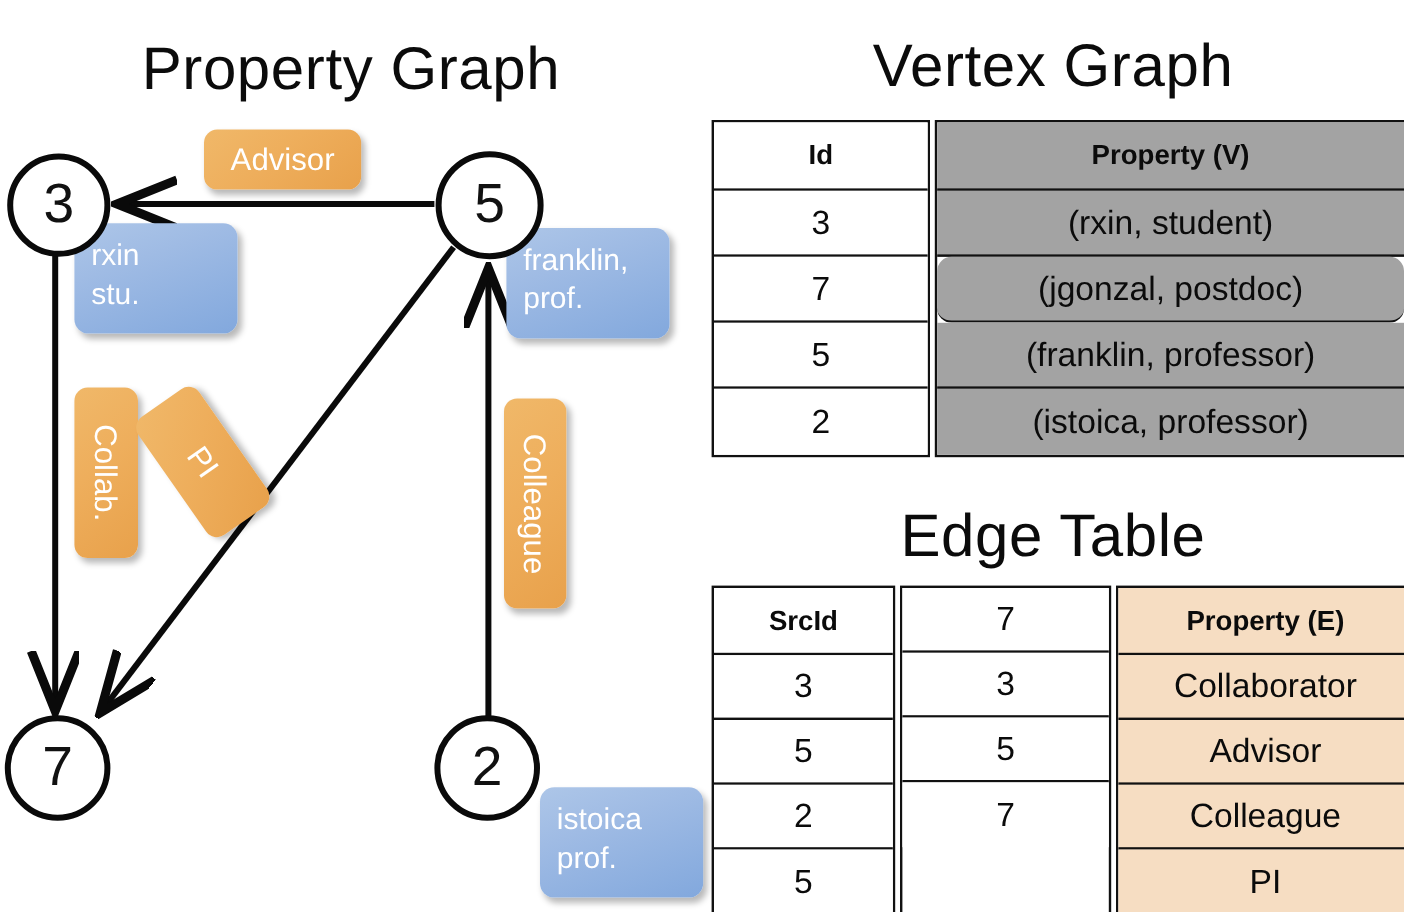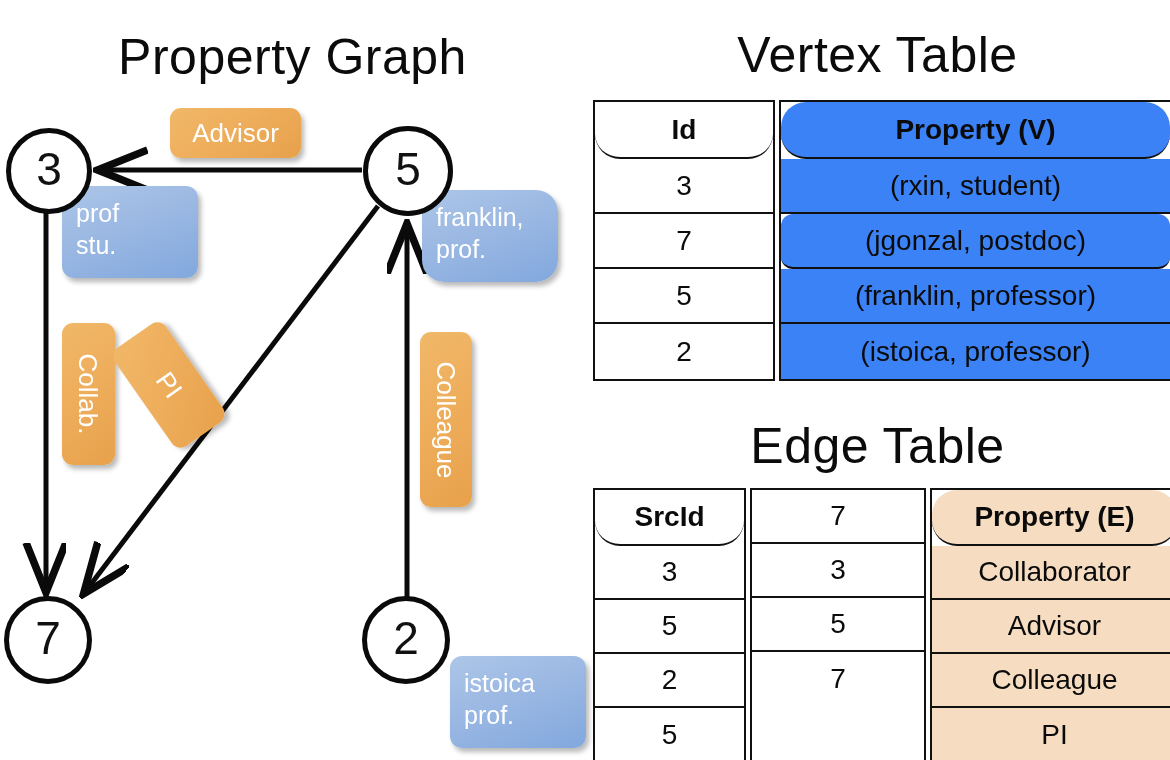--- a/index.html
+++ b/index.html
@@ -117,22 +117,22 @@
     box-sizing: border-box;
     border-bottom: 2px solid #111;
     font-family: "Liberation Sans", sans-serif;
     font-weight: 300;
     font-size: 28px;
     color: #0b0b0b;
     line-height: 1;
     white-space: nowrap;
   }
   .cell:last-child { border-bottom: none; }
-  .cell.head { font-weight: bold; font-size: 28px; border-radius: 25px; }
-  .fill-blue   { background: #3b82f6; }
+  .cell.head { font-weight: bold; font-size: 23px; }
+  .fill-blue   { background: #a3a3a3; }
   .fill-orange { background: #f6ddc2; }
   .fill-white  { background: #ffffff; }
 </style>
 </head>
 <body>
 
 <div id="graph-panel">
 
   <div class="section-title" id="title-property-graph">Property Graph</div>
 
@@ -145,24 +145,24 @@
 
     <line x1="362" y1="170" x2="100" y2="170" stroke="#0a0a0a" stroke-width="5" marker-end="url(#arrowhead)"></line>
 
     <line x1="46" y1="212" x2="46" y2="590" stroke="#0a0a0a" stroke-width="5" marker-end="url(#arrowhead)"></line>
 
     <line x1="378" y1="206" x2="85" y2="592" stroke="#0a0a0a" stroke-width="5" marker-end="url(#arrowhead)"></line>
 
     <line x1="407" y1="598" x2="407" y2="226" stroke="#0a0a0a" stroke-width="5" marker-end="url(#arrowhead)"></line>
   </svg>
 
-  <div class="prop-box" style="left:62px; top:186px; width:136px; height:92px;">prof
+  <div class="prop-box" style="left:62px; top:186px; width:136px; height:92px;">rxin
 stu.</div>
 
-  <div class="prop-box" style="left:422px; top:190px; width:136px; height:92px;border-radius:22px;">franklin,
+  <div class="prop-box" style="left:422px; top:190px; width:136px; height:92px;">franklin,
 prof.</div>
 
 
   <div class="prop-box" style="left:422px; top:656px; width:136px; height:92px;margin-left:28px;">istoica
 prof.</div>
 
   <div class="node" style="left:6px; top:128px; width:86px; height:86px;">
     <span>3</span>
   </div>
 
@@ -188,21 +188,21 @@
 
   <div class="edge-label" style="left:138px; top:325px; width:62px; height:120px; transform: rotate(-35deg);">
     <span style="display:block; transform: rotate(90deg); white-space:nowrap;">PI</span>
   </div>
 
   <div class="edge-label vertical" style="left:420px; top:332px; width:52px; height:175px;">
     <span>Colleague</span>
   </div>
 </div>
 
-<div class="section-title" id="title-vertex-table">Vertex Table</div>
+<div class="section-title" id="title-vertex-table">Vertex Graph</div>
 
 <div class="tbl" id="vertex-table" style="left:593px; top:100px;">
 
   <div class="tbl-col">
     <div class="cell head fill-white" style="width:178px; height:57px;">Id</div>
     <div class="cell fill-white" style="width:178px; height:55px;">3</div>
     <div class="cell fill-white" style="width:178px; height:55px;">7</div>
     <div class="cell fill-white" style="width:178px; height:55px;">5</div>
     <div class="cell fill-white" style="width:178px; height:55px;">2</div>
   </div>

